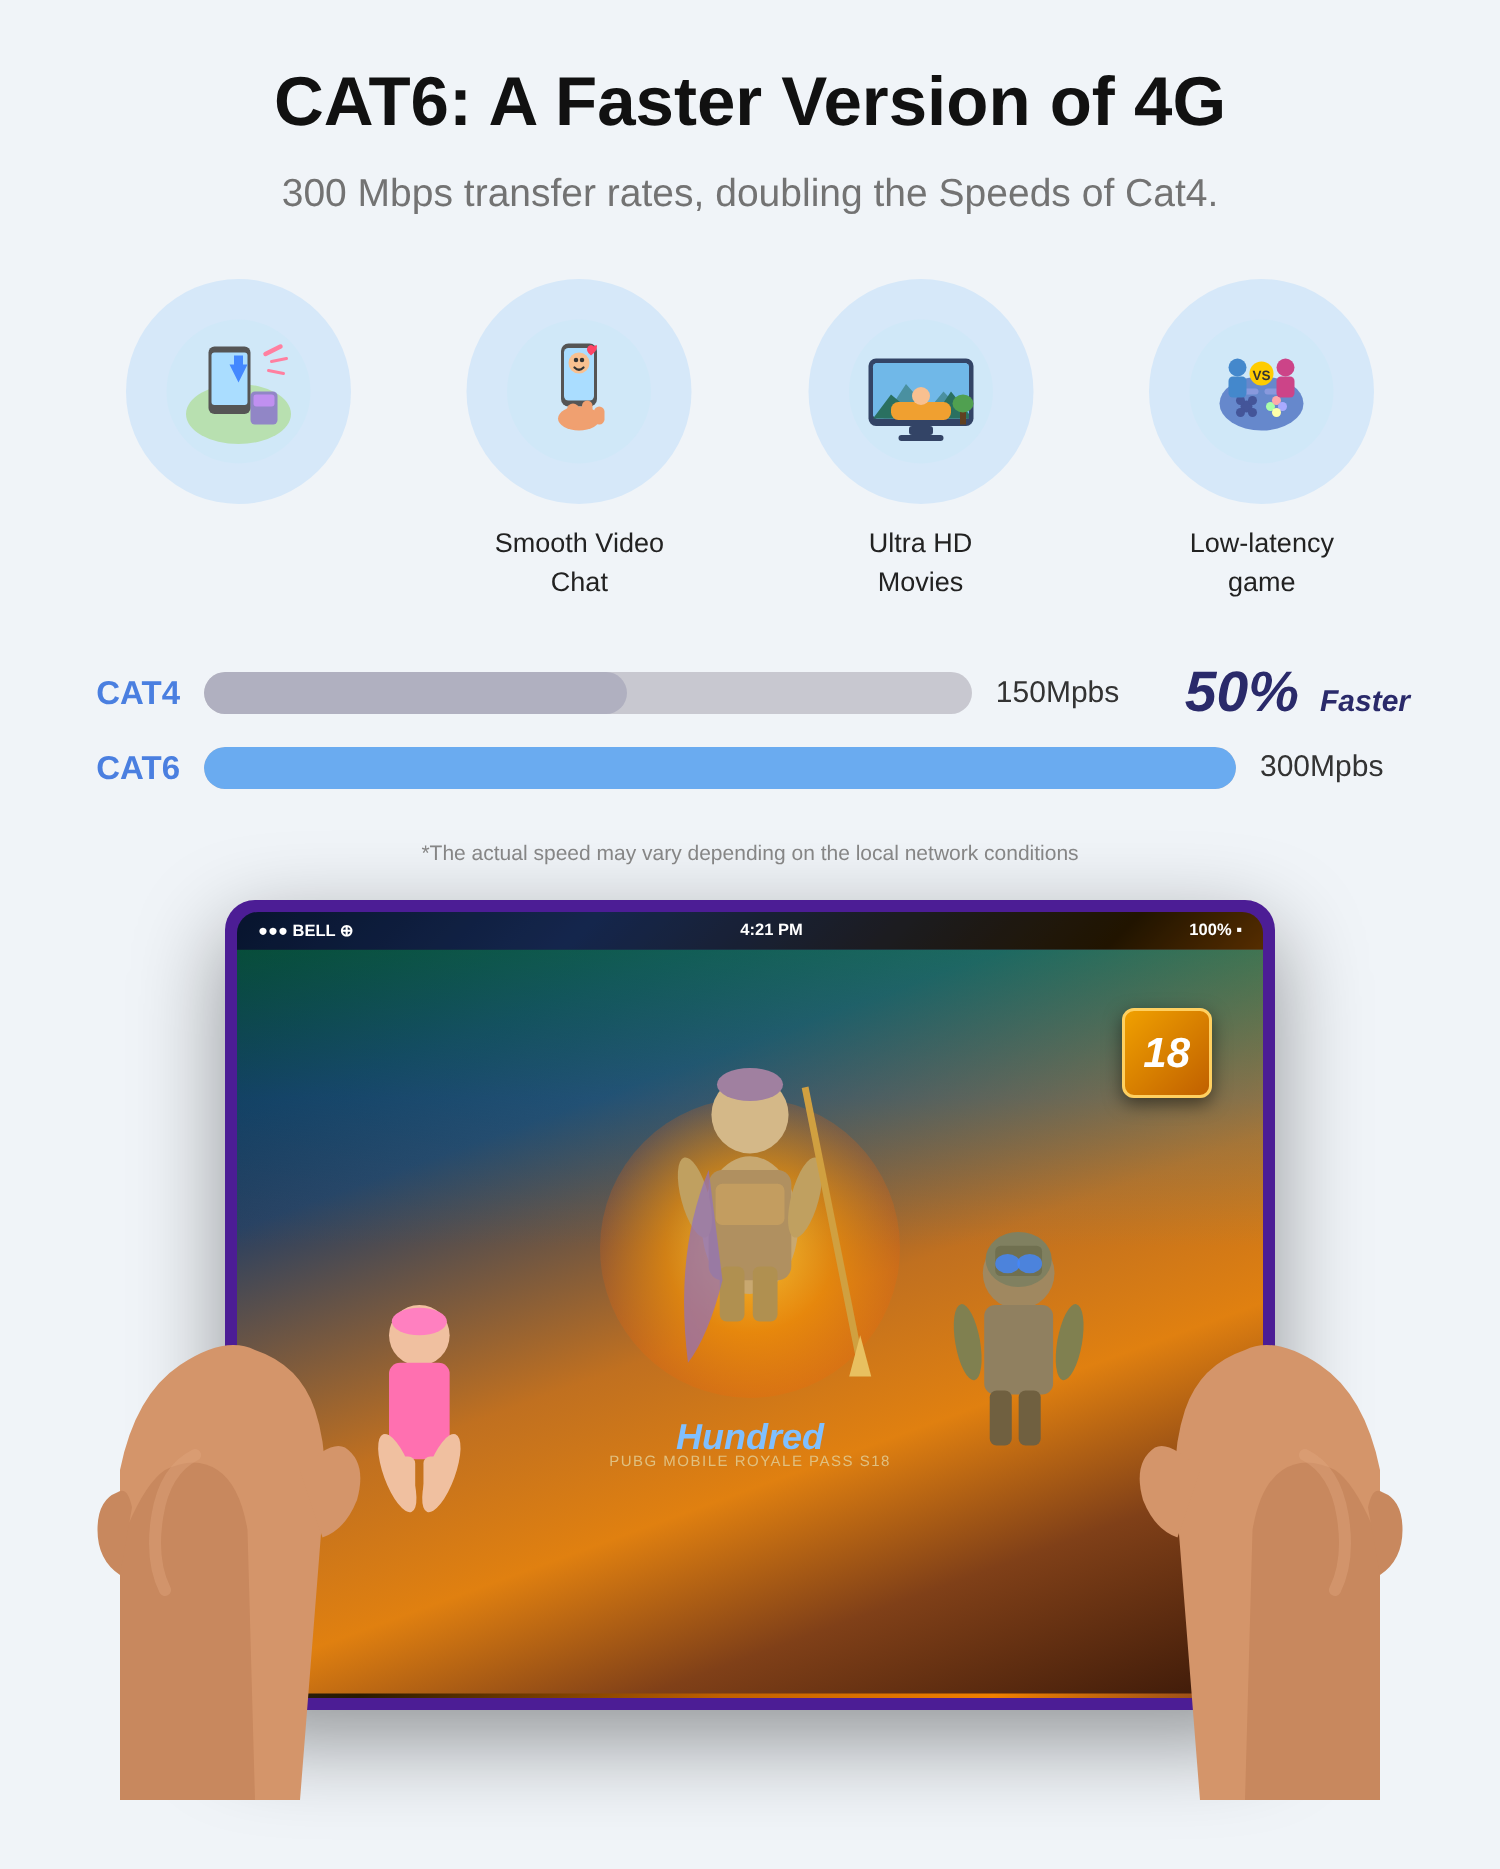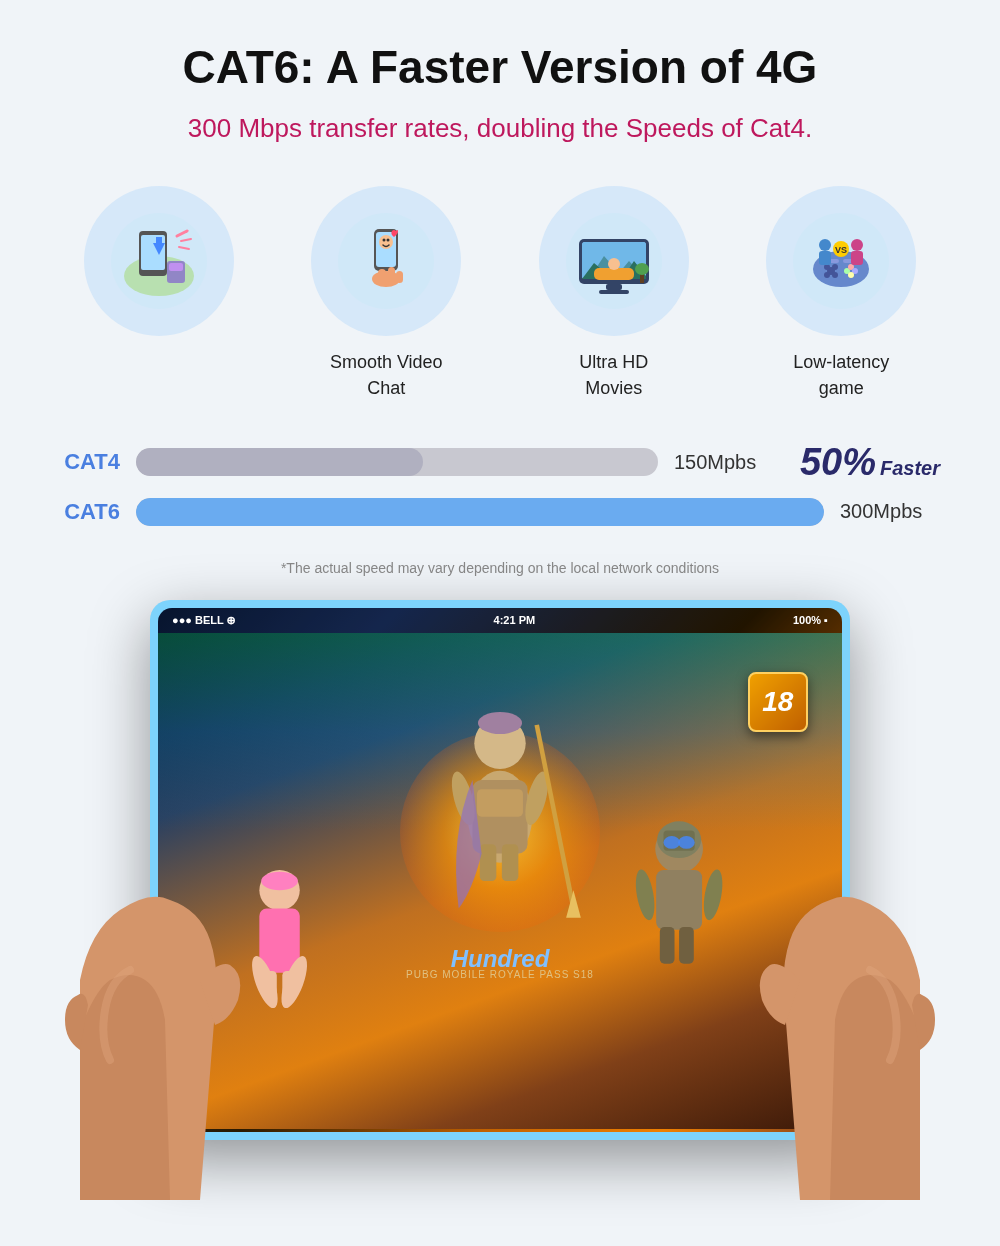--- a/index.html
+++ b/index.html
@@ -17,21 +17,21 @@
     .title {
       font-size: 46px;
       font-weight: 900;
       color: #111;
       text-align: center;
       margin-bottom: 16px;
     }
 
     .subtitle {
       font-size: 26px;
-      color: #be185d;
+      color: #737373;
       text-align: center;
       margin-bottom: 40px;
       line-height: 1.4;
     }
 
     .icons-row {
       display: flex;
       justify-content: center;
       gap: 30px;
       margin-bottom: 40px;
@@ -116,21 +116,21 @@
     .bar-value {
       font-size: 20px;
       color: #333;
       width: 100px;
       font-weight: 500;
     }
 
     .faster-badge {
       display: flex;
       align-items: baseline;
-      gap: 4px;
+      gap: 14px;
       margin-left: 10px;
     }
 
     .faster-percent {
       font-size: 38px;
       font-weight: 900;
       color: #2a2a6a;
       font-style: italic;
     }
 
@@ -160,21 +160,21 @@
       width: 820px;
       height: 620px;
     }
 
     .tablet-frame {
       position: absolute;
       top: 20px;
       left: 60px;
       right: 60px;
       bottom: 60px;
-      background: #7dd3fc;
+      background: #4c1d95;
       border-radius: 20px;
       z-index: 2;
       overflow: hidden;
       box-shadow: 0 20px 60px rgba(0,0,0,0.4);
       text-decoration: underline;
     }
 
     .tablet-screen {
       position: absolute;
       top: 8px;

